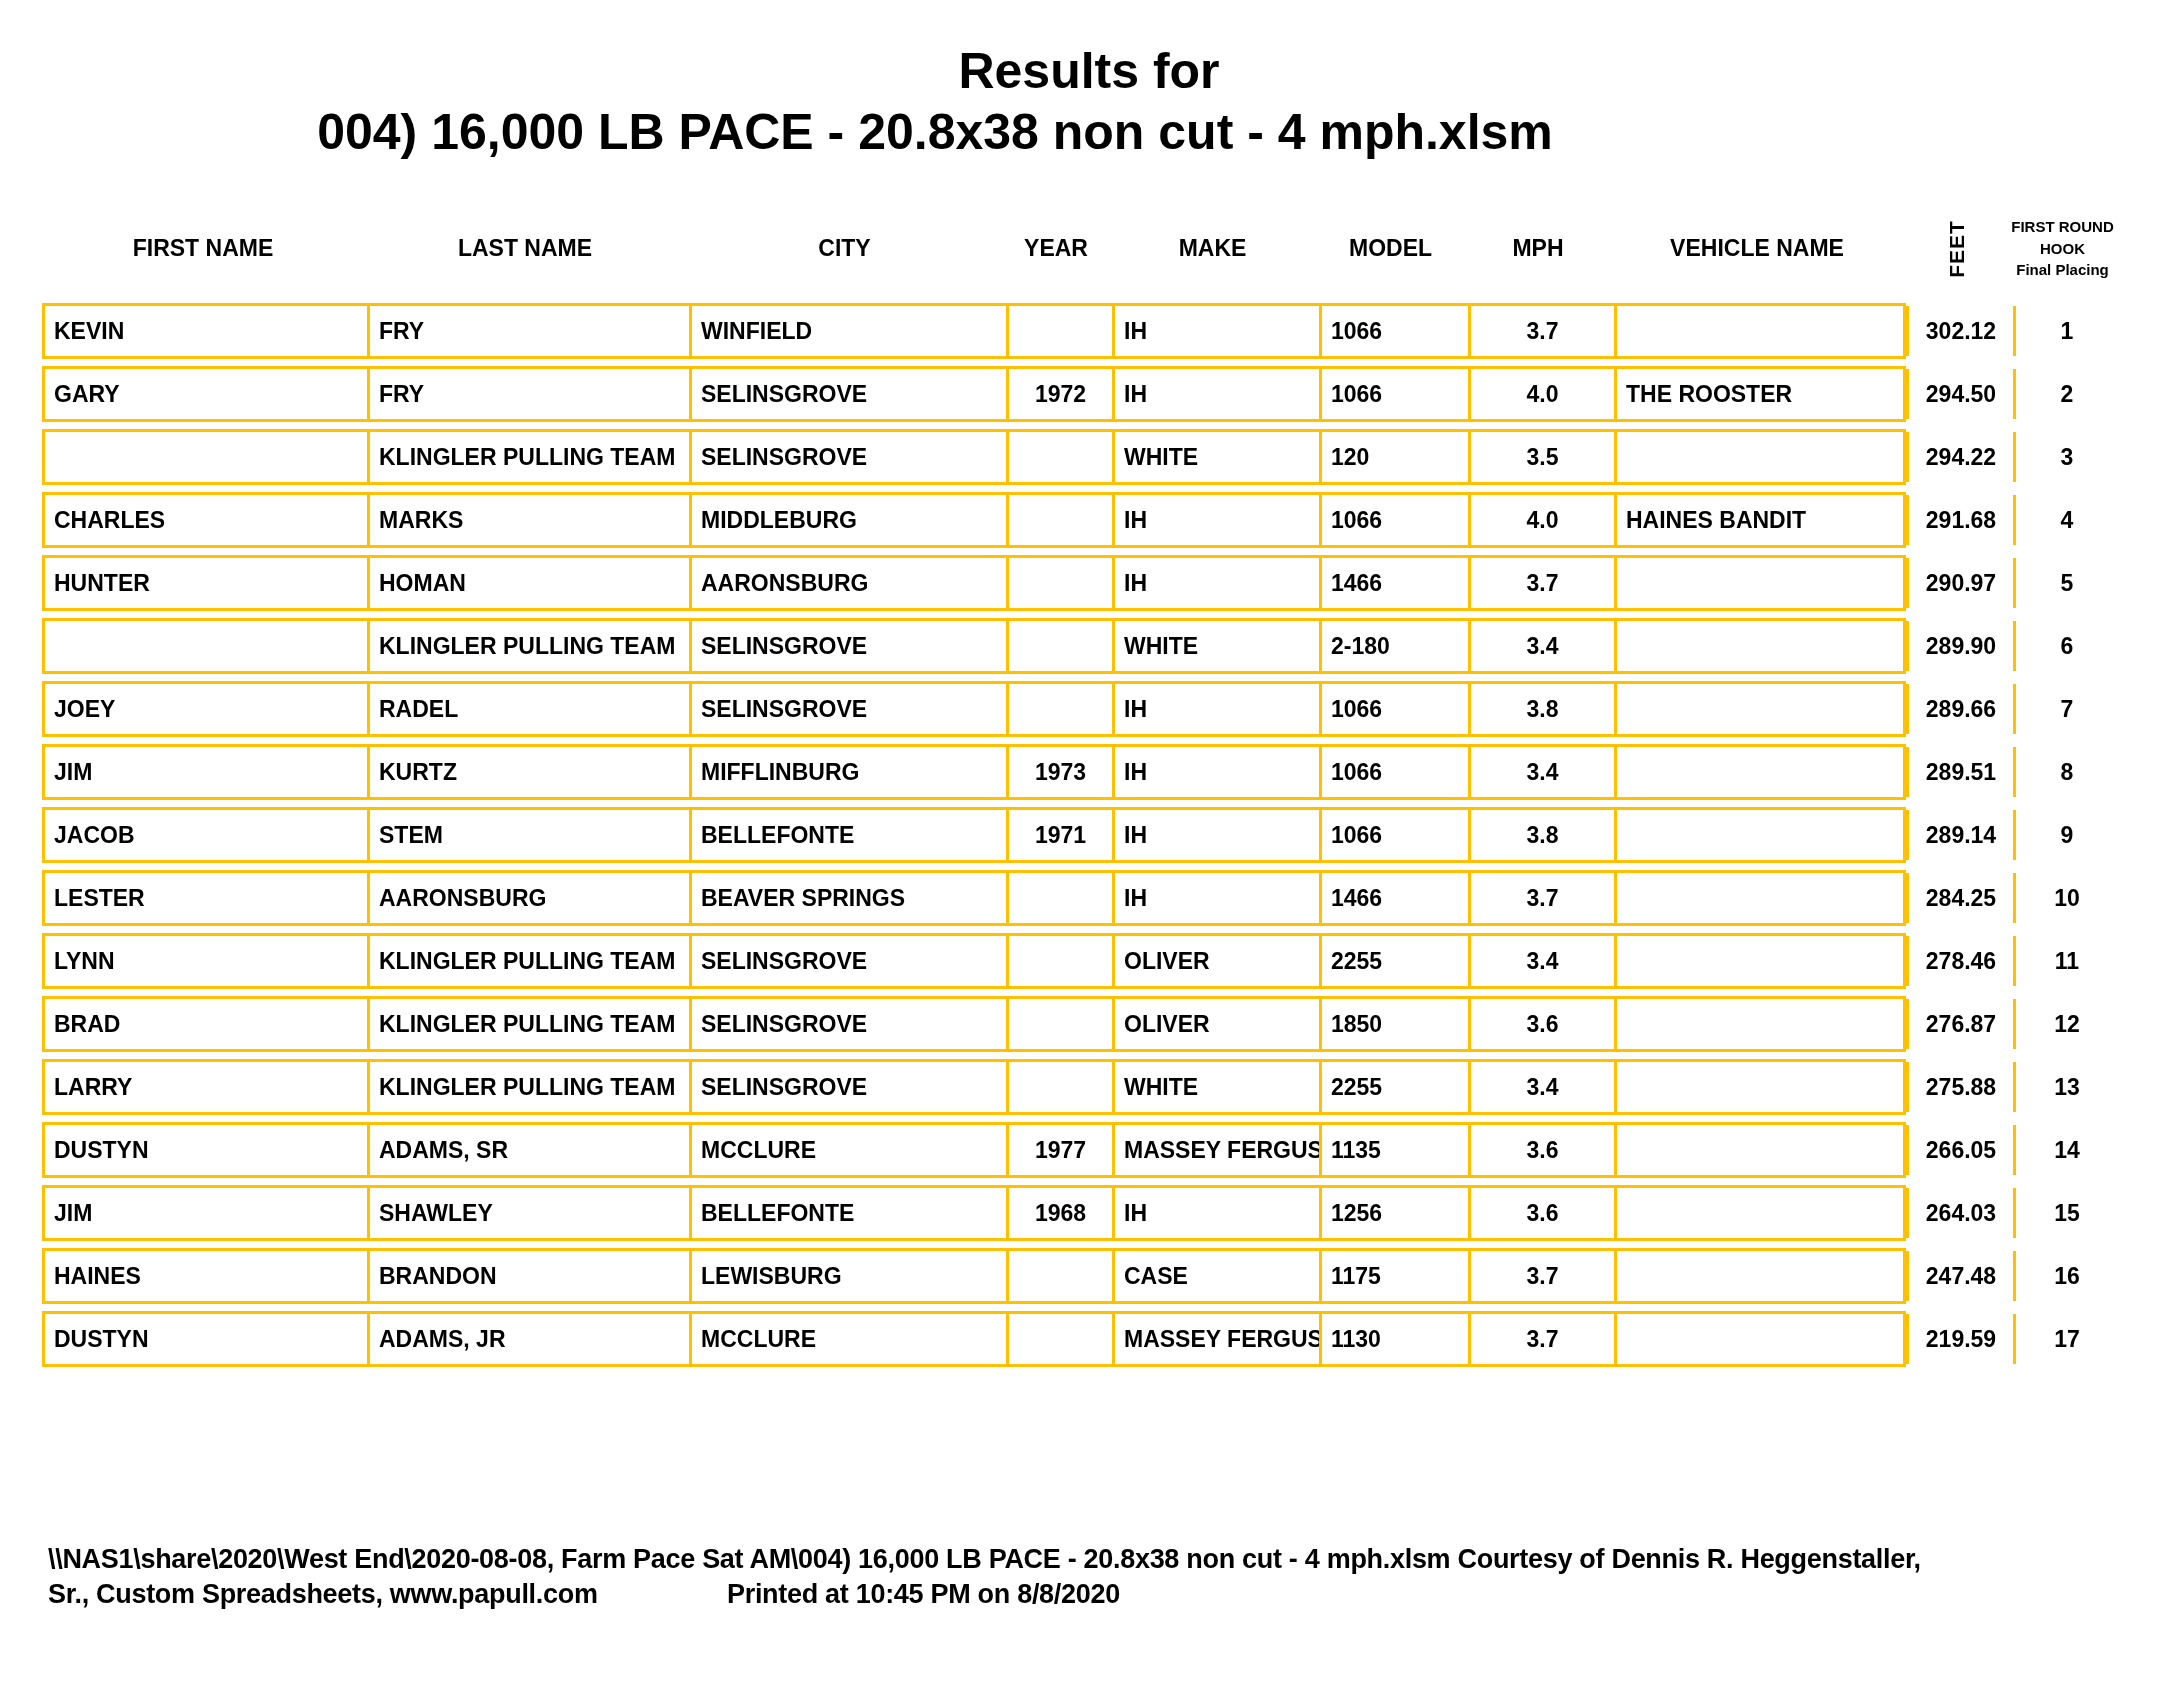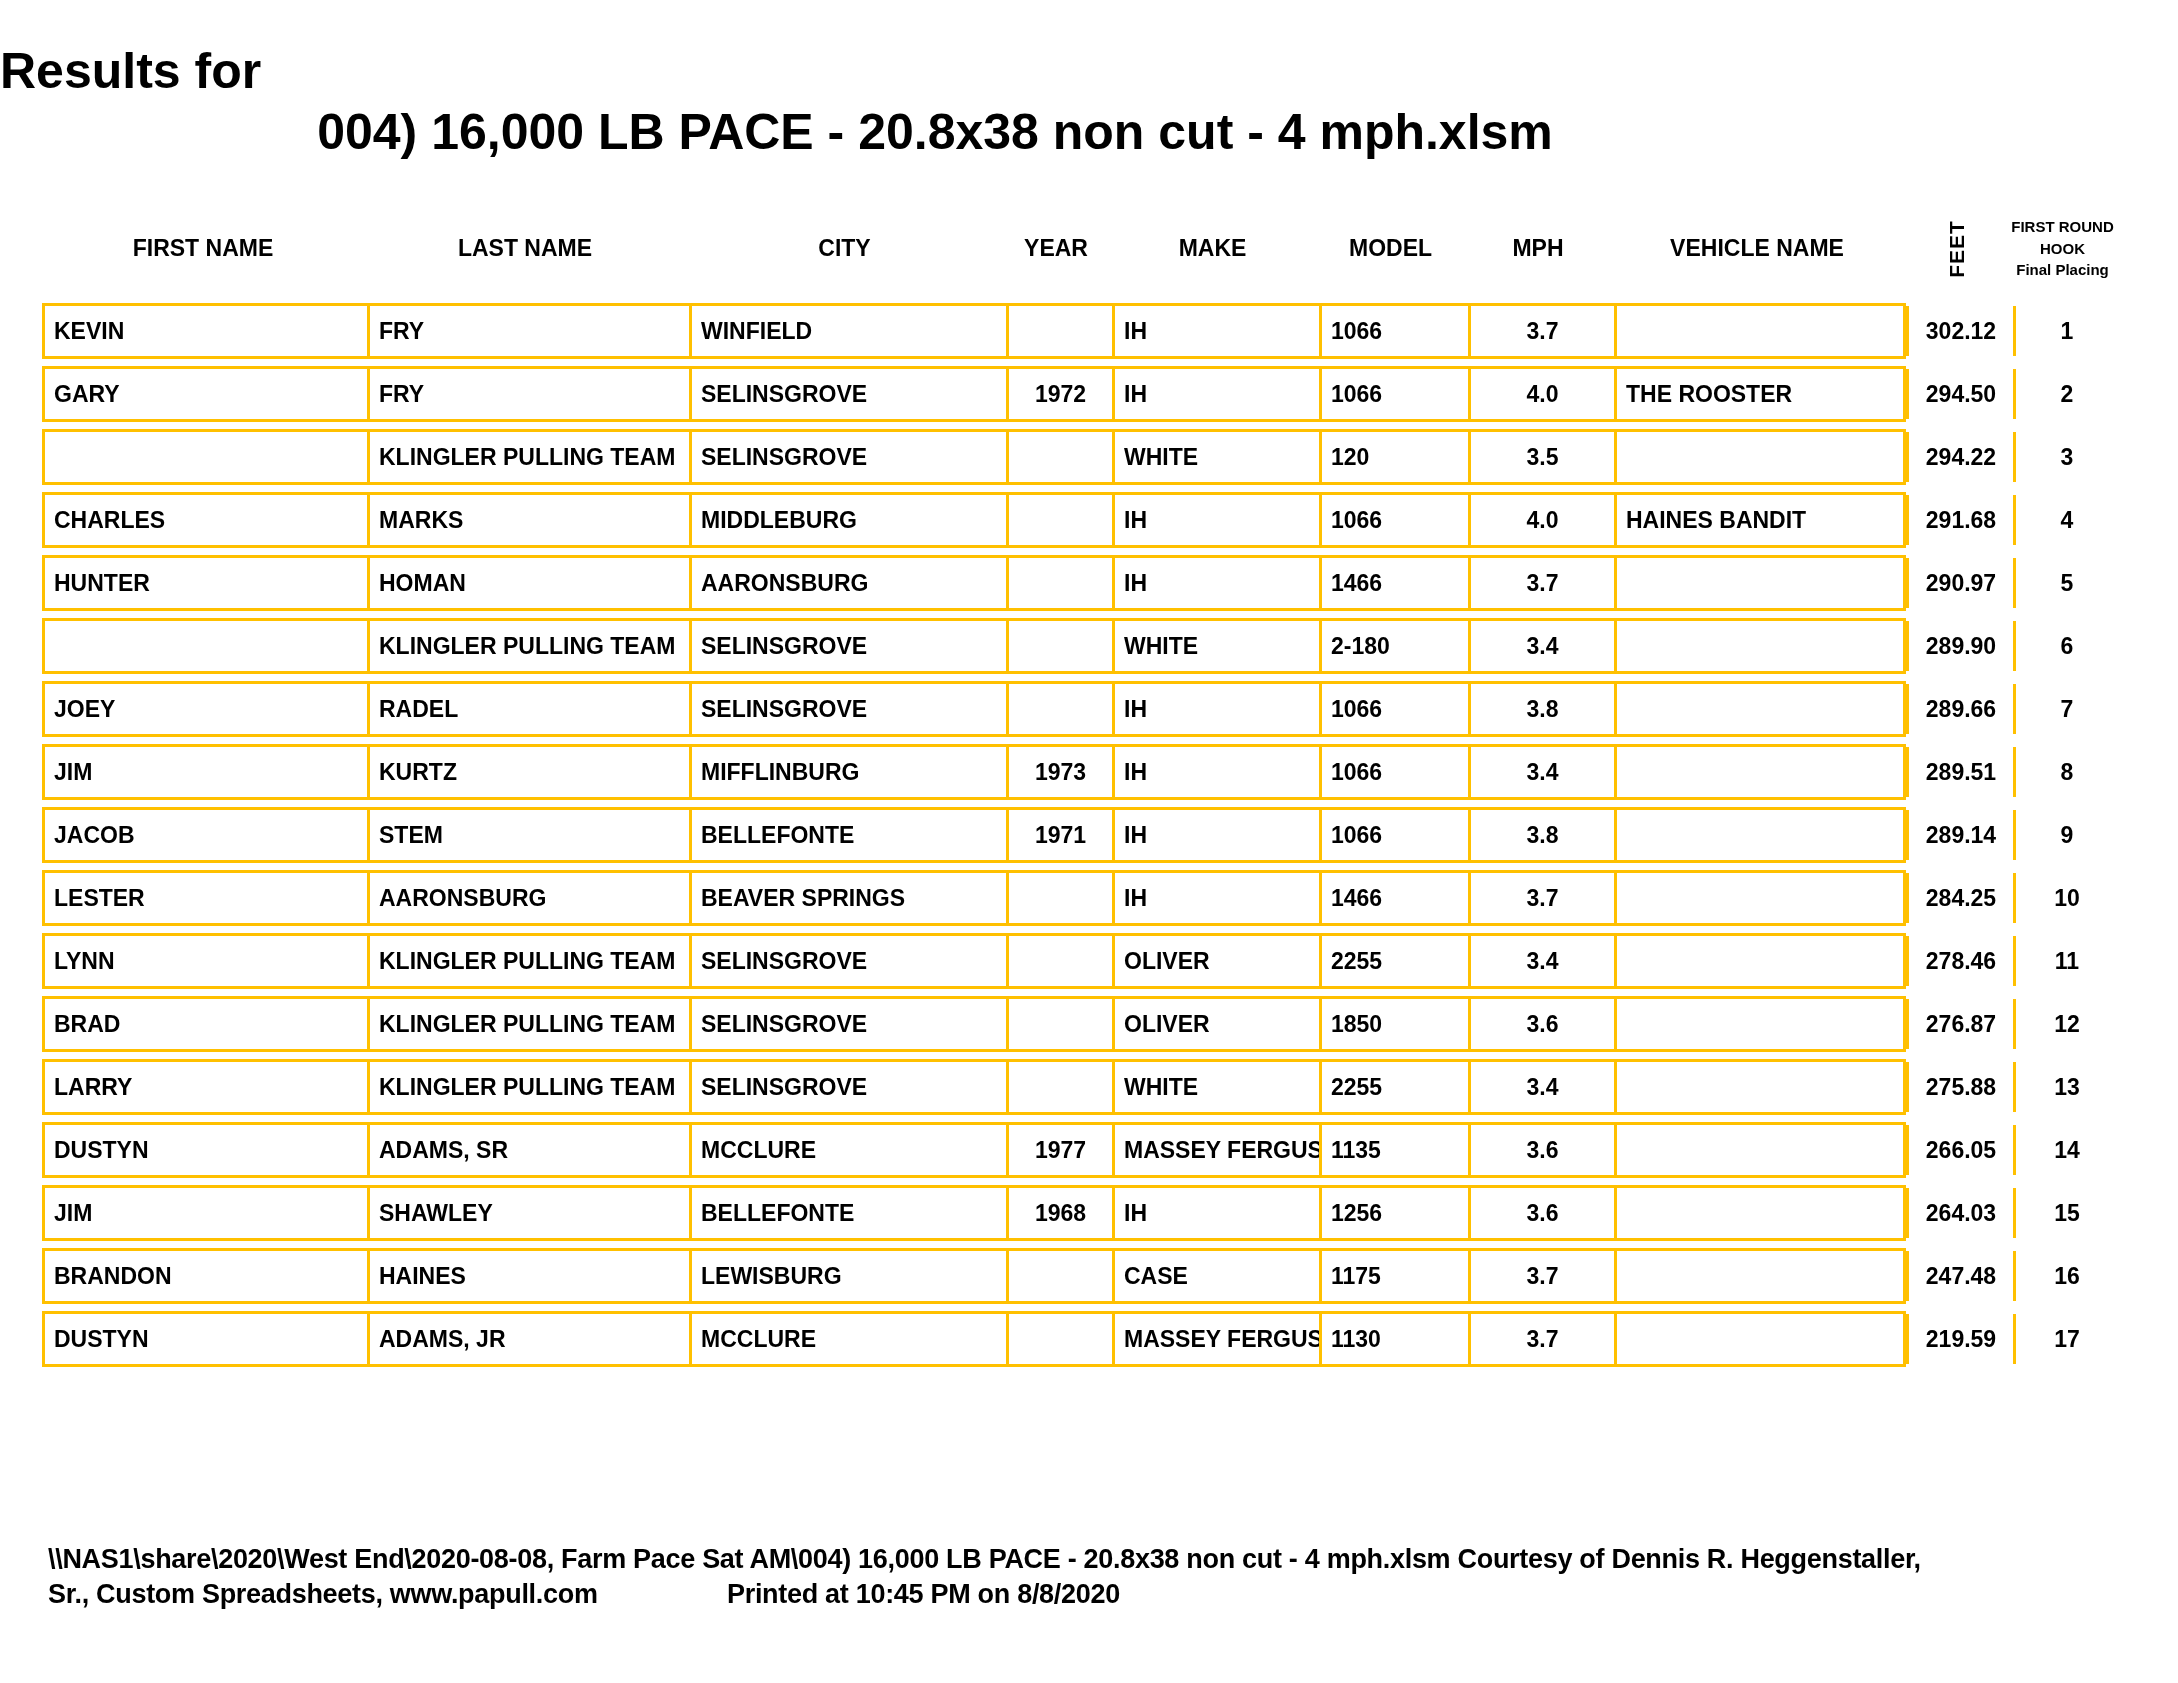--- a/index.html
+++ b/index.html
@@ -6,21 +6,21 @@
     --gold:#FFC000;
     --cols:322px 322px 317px 106px 207px 149px 146px 292px 107px 105px;
   }
   *{margin:0;padding:0;box-sizing:border-box;}
   html,body{background:#ffffff;}
   body{
     width:2178px;height:1683px;position:relative;overflow:hidden;
     font-family:"Liberation Sans", sans-serif;color:#000;font-weight:700;
   }
   .title{
-    position:absolute;top:42px;left:0;width:2178px;
+    position:absolute;top:42px;left:0;width:2178px;text-align:center;
     font-size:50px;font-weight:700;
   }
   .subtitle{
     position:absolute;top:103px;left:0;width:1870px;text-align:center;
     font-size:50px;font-weight:700;
   }
   .header-row{
     position:absolute;top:198px;left:42px;width:2072px;height:101px;
     display:grid;grid-template-columns:var(--cols);
   }
@@ -257,22 +257,22 @@
       <div class="tcell left">BELLEFONTE</div>
       <div class="tcell center">1968</div>
       <div class="tcell left">IH</div>
       <div class="tcell left">1256</div>
       <div class="tcell center">3.6</div>
       <div class="tcell left"></div>
       <div class="tcell center">264.03</div>
       <div class="tcell center">15</div>
     </div>
     <div class="trow">
+      <div class="tcell left">HAINES</div>
       <div class="tcell left">BRANDON</div>
-      <div class="tcell left">HAINES</div>
       <div class="tcell left">LEWISBURG</div>
       <div class="tcell center"></div>
       <div class="tcell left">CASE</div>
       <div class="tcell left">1175</div>
       <div class="tcell center">3.7</div>
       <div class="tcell left"></div>
       <div class="tcell center">247.48</div>
       <div class="tcell center">16</div>
     </div>
     <div class="trow">

